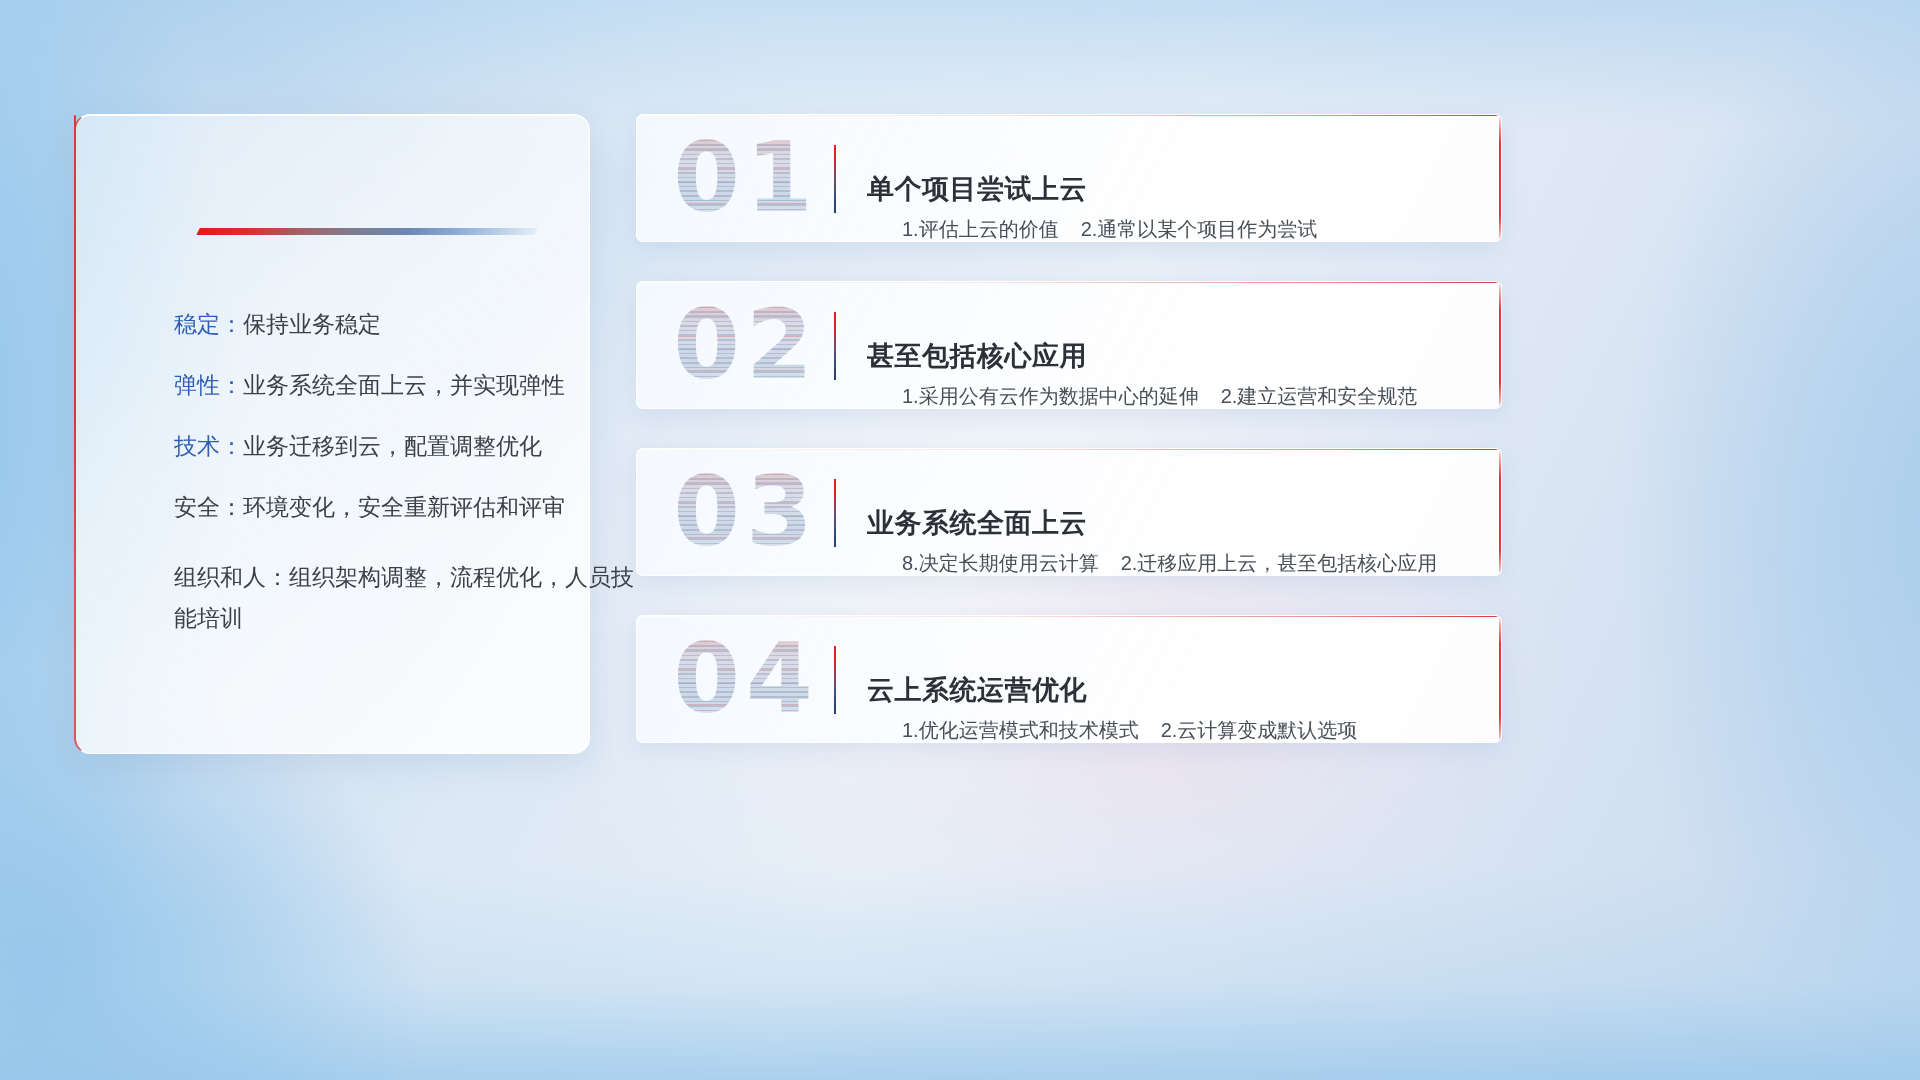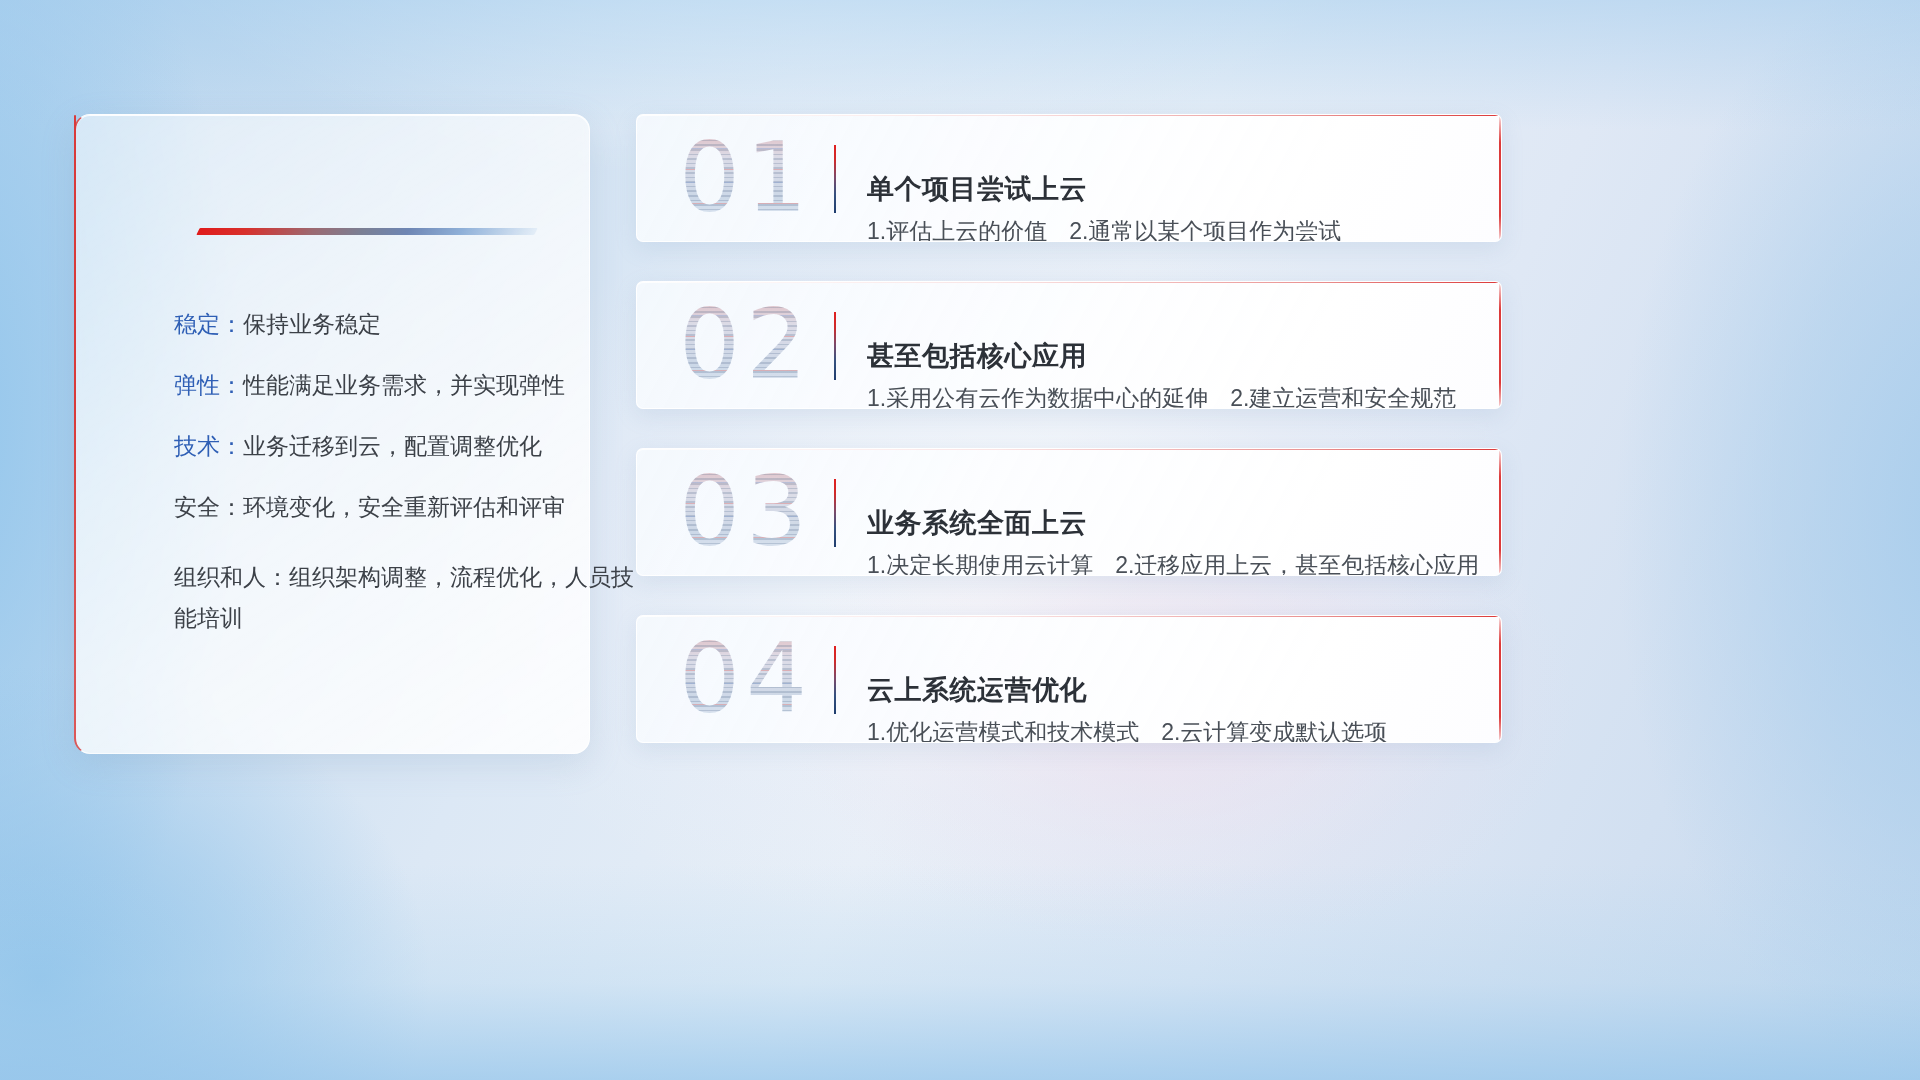--- a/index.html
+++ b/index.html
@@ -99,21 +99,21 @@
   }
   .step .topedge{
     position:absolute; left:0; right:0; top:0; height:1px;
     background:linear-gradient(to right, rgba(255,255,255,0) 0%, rgba(240,180,180,0.35) 42%, rgba(226,110,110,0.75) 78%, #dc3a3a 100%);
   }
 
   
   .num {
     position:absolute; left:18px; top:50%; transform:translateY(-50%);
     width:182px; height:104px;
-    font-size:96px; font-weight:normal; letter-spacing:6px;
+    font-size:96px; font-weight:bold; letter-spacing:6px;
     line-height:104px; text-align:center;
     font-family:"DejaVu Sans",sans-serif;
     color:transparent;
     background-image:
       repeating-linear-gradient(to bottom,
         rgba(128,150,178,0.55) 0px, rgba(128,150,178,0.55) 1.6px,
         rgba(255,255,255,0) 1.6px, rgba(255,255,255,0) 4.6px),
       linear-gradient(to bottom, rgba(190,60,60,0.55) 0%, rgba(150,140,170,0.45) 30%, rgba(110,140,180,0.5) 70%, rgba(150,175,205,0.35) 100%);
     background-blend-mode:multiply;
     -webkit-background-clip:text; background-clip:text;
@@ -135,21 +135,21 @@
 
   .divider {
     position:absolute; left:197px; top:30px; width:2px; height:68px;
     background:linear-gradient(to bottom,#e02020 0%,#d02a2a 22%,#7a4a6a 48%,#36517f 72%,#1f3d6e 100%);
   }
   .step-body { position:absolute; left:230px; top:22px; right:30px; }
   .step-title {
     font-size:27px; font-weight:bold; color:#2c3138;
     letter-spacing:0.5px; line-height:1.25; margin-bottom:8px;margin-top:36px;
   }
-  .step-desc { font-size:23px; color:#494f57; line-height:1.4; white-space:nowrap; }
+  .step-desc { font-size:20px; color:#494f57; line-height:1.4; white-space:nowrap;margin-left:35px; }
   .step-desc .gap { display:inline-block; width:22px; }
 </style>
 </head>
 <body>
 
 <div id="bg">
   <div class="bgl bg-base"></div>
   <div class="bgl bg-left"></div>
   <div class="bgl bg-leftlow"></div>
   <div class="bgl bg-topglow"></div>
@@ -163,21 +163,21 @@
 <div id="stage">
 
   <div id="left-card">
     <div id="title-rule"></div>
 
     <div id="facts">
       <div class="fact k-blue">
         <span class="k">稳定：</span><span class="v">保持业务稳定</span>
       </div>
       <div class="fact k-blue">
-        <span class="k">弹性：</span><span class="v">性能满足业务需求，并实现弹性</span>
+        <span class="k">弹性：</span><span class="v">业务系统全面上云，并实现弹性</span>
       </div>
       <div class="fact k-blue">
         <span class="k">技术：</span><span class="v">业务迁移到云，配置调整优化</span>
       </div>
       <div class="fact k-dark">
         <span class="k">安全：</span><span class="v">环境变化，安全重新评估和评审</span>
       </div>
       <div class="fact k-dark wrapped">
         <span class="k">组织和人：</span><span class="v">组织架构调整，流程优化，人员技能培训</span>
       </div>
@@ -210,21 +210,21 @@
       </div>
     </div>
 
     <div class="step">
       <div class="topedge"></div>
       <div class="num" data-n="03">03</div>
       <div class="divider"></div>
       <div class="step-body">
         <div class="step-title">业务系统全面上云</div>
         <div class="step-desc">
-          <span>1.决定长期使用云计算</span><span class="gap"></span><span>2.迁移应用上云，甚至包括核心应用</span>
+          <span>8.决定长期使用云计算</span><span class="gap"></span><span>2.迁移应用上云，甚至包括核心应用</span>
         </div>
       </div>
     </div>
 
     <div class="step">
       <div class="topedge"></div>
       <div class="num" data-n="04">04</div>
       <div class="divider"></div>
       <div class="step-body">
         <div class="step-title">云上系统运营优化</div>

